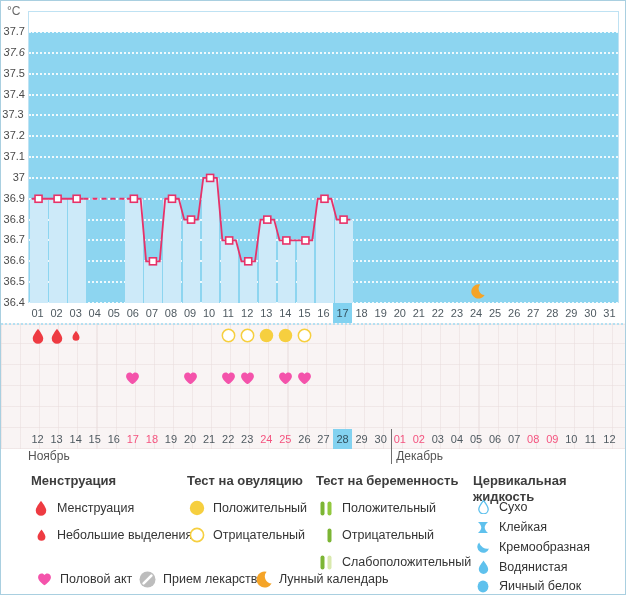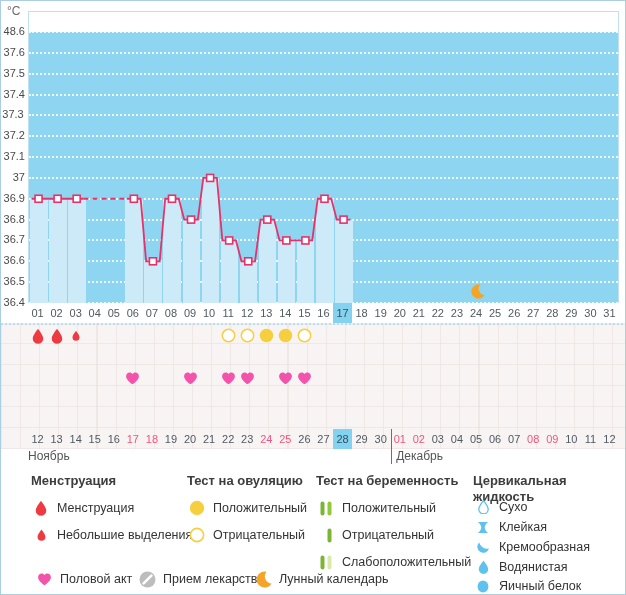--- a/index.html
+++ b/index.html
@@ -37,22 +37,22 @@
   .legend-bottom-item{position:absolute;display:flex;align-items:center;height:20px;}
   .legend-bottom-item .ic{width:20px;display:flex;align-items:center;justify-content:center;}
   .legend-bottom-item .lb{font-size:12.5px;color:#333;margin-left:6px;white-space:nowrap;}
 </style>
 </head>
 <body>
 
 <div id="app">
   <span id="unit-label">°C</span>
   <div id="yaxis">
-      <span class="ylabel" style="top: 24px;">48.6</span>
-      <span class="ylabel" style="top: 44.8462px;">37.6</span>
+      <span class="ylabel" style="top: 24px;">37.7</span>
+      <span class="ylabel" style="top: 44.8462px; font-style: italic;">37.6</span>
       <span class="ylabel" style="top: 65.6923px;">37.5</span>
       <span class="ylabel" style="top: 86.5385px;">37.4</span>
       <span class="ylabel" style="top: 107.385px; text-align: center;">37.3</span>
       <span class="ylabel" style="top: 128.231px;">37.2</span>
       <span class="ylabel" style="top: 149.077px;">37.1</span>
       <span class="ylabel" style="top: 169.923px;">37</span>
       <span class="ylabel" style="top: 190.769px;">36.9</span>
       <span class="ylabel" style="top: 211.615px;">36.8</span>
       <span class="ylabel" style="top: 232.462px;">36.7</span>
       <span class="ylabel" style="top: 253.308px;">36.6</span>

